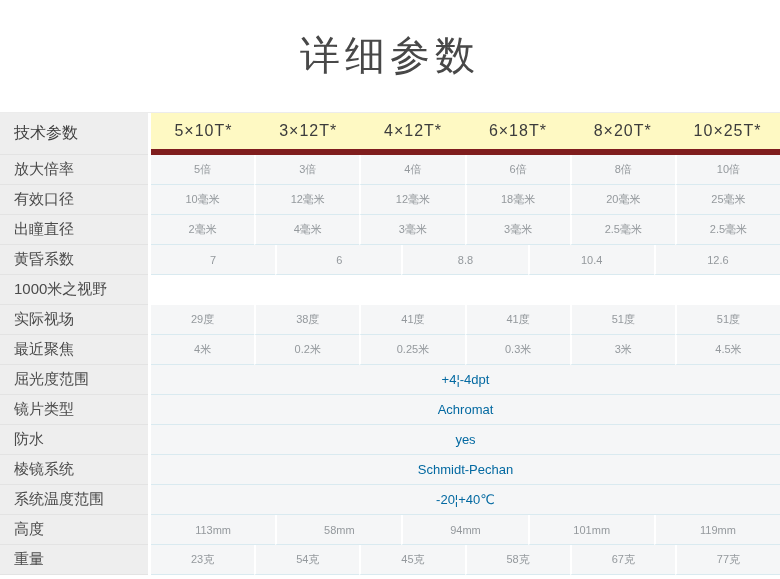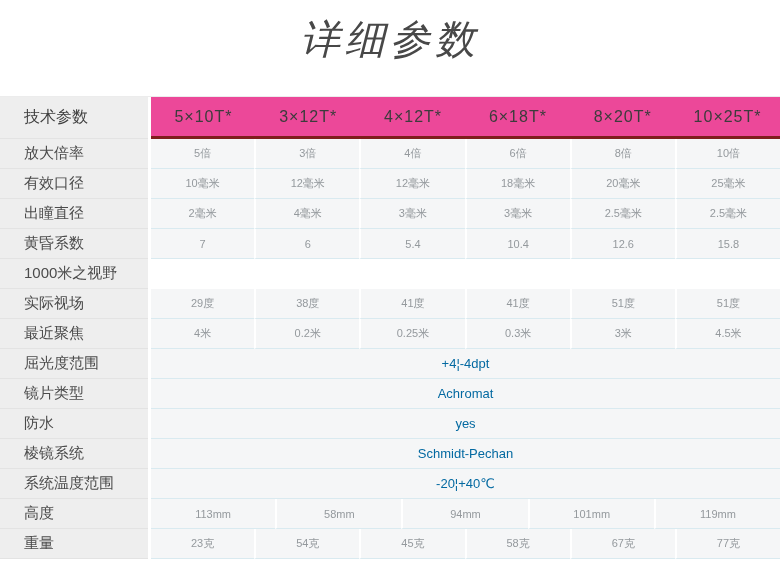--- a/index.html
+++ b/index.html
@@ -5,50 +5,49 @@
   html, body {
     margin: 0;
     padding: 0;
     width: 780px;
     height: 579px;
     background: #ffffff;
     overflow: hidden;
     font-family: "Liberation Sans", "DejaVu Sans", sans-serif;
   }
   .page-title {
-    margin: 0;
+    margin: 16px;
     padding-top: 13px;
     height: 53px;
     line-height: 53px;
     text-align: center;
     font-size: 40px;
     font-weight: 500;
     letter-spacing: 5px;
     color: #484848;
-    font-style: italic;
   }
   .spec-table {
     margin-top: 30px;
     border-top: 1px solid #ececec;
   }
   .row {
     display: flex;
     height: 30px;
   }
   .row.header-row {
     height: 42px;
   }
   .label-cell {
     width: 148px;
     box-sizing: border-box;
     background: #eeeeee;
     border-bottom: 1px solid #e3e3e3;
     display: flex;
     align-items: center;
-    padding-left: 24px;
+    padding-left: 14px;
     font-size: 15px;
     color: #4b4b4b;
   }
   .header-row .label-cell {
     font-size: 16px;
     color: #3f3f3f;
   }
   .vals {
     flex: 1;
     display: flex;
@@ -62,22 +61,22 @@
     align-items: center;
     justify-content: center;
     font-size: 11px;
     color: #94999d;
     white-space: nowrap;
   }
   .val-cell + .val-cell {
     border-left: 2px solid #ffffff;
   }
   .header-row .val-cell {
-    background: #ec4899;
-    border-bottom: 3px solid #7f1d1d;
+    background: #fef9c3;
+    border-bottom: 6px solid #7f1d1d;
     border-left: none;
     font-size: 16px;
     color: #3c3c3c;
     letter-spacing: 1px;
   }
   .merged-cell {
     flex: 1;
     background: #f5f6f7;
     border-bottom: 1px solid #d9eaf0;
     display: flex;
@@ -140,24 +139,23 @@
       <div class="val-cell">2.5毫米</div>
       <div class="val-cell">2.5毫米</div>
     </div>
   </div>
 
   <div class="row">
     <div class="label-cell">黄昏系数</div>
     <div class="vals">
       <div class="val-cell">7</div>
       <div class="val-cell">6</div>
-      <div class="val-cell">5.4</div>
+      <div class="val-cell">8.8</div>
       <div class="val-cell">10.4</div>
       <div class="val-cell">12.6</div>
-      <div class="val-cell">15.8</div>
     </div>
   </div>
 
   <div class="row">
     <div class="label-cell">1000米之视野</div>
   </div>
 
   <div class="row">
     <div class="label-cell">实际视场</div>
     <div class="vals">

